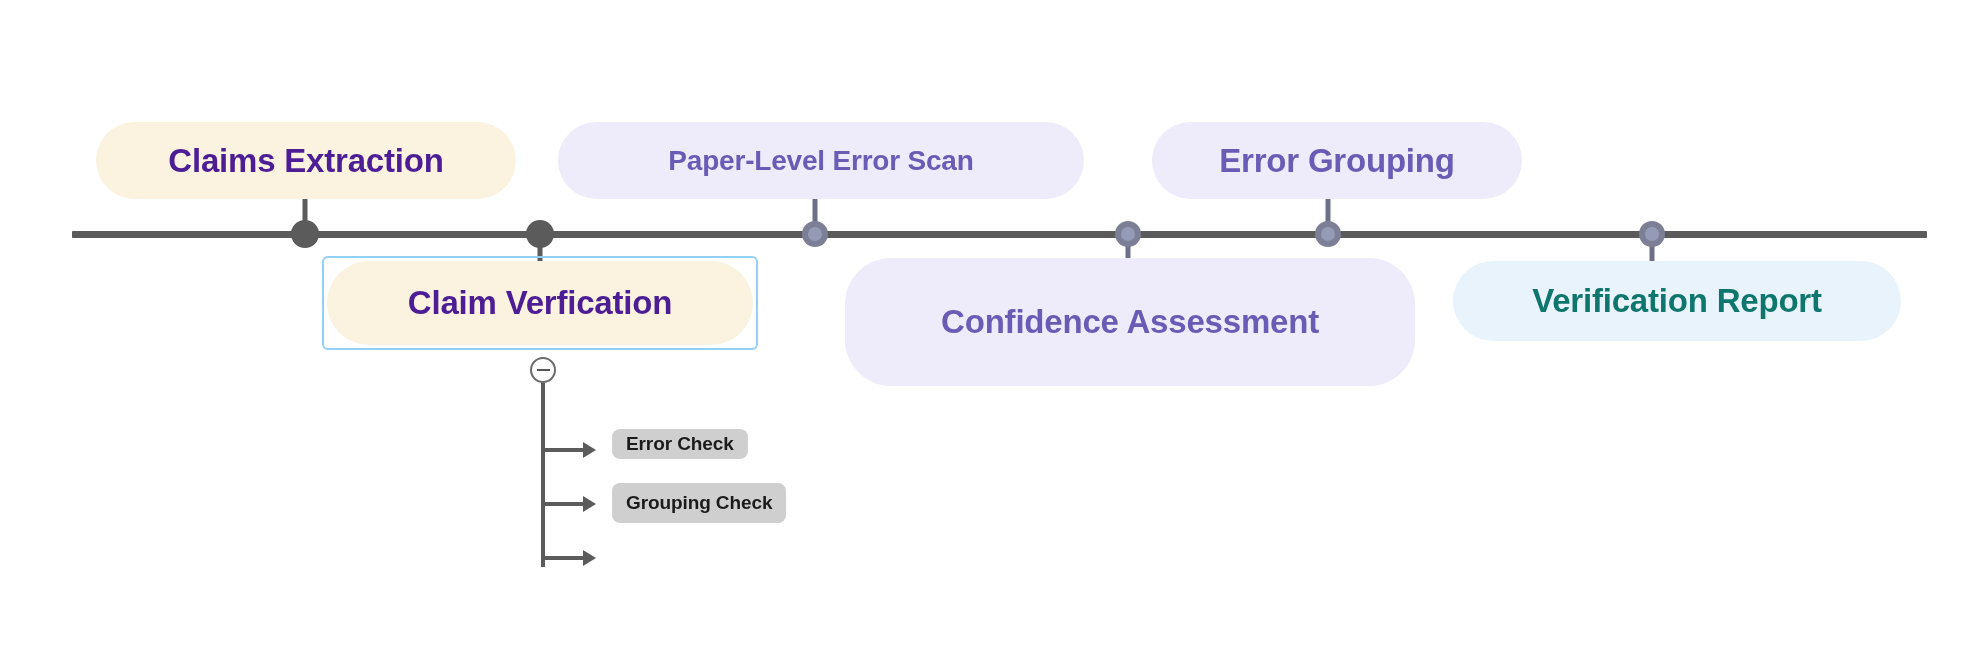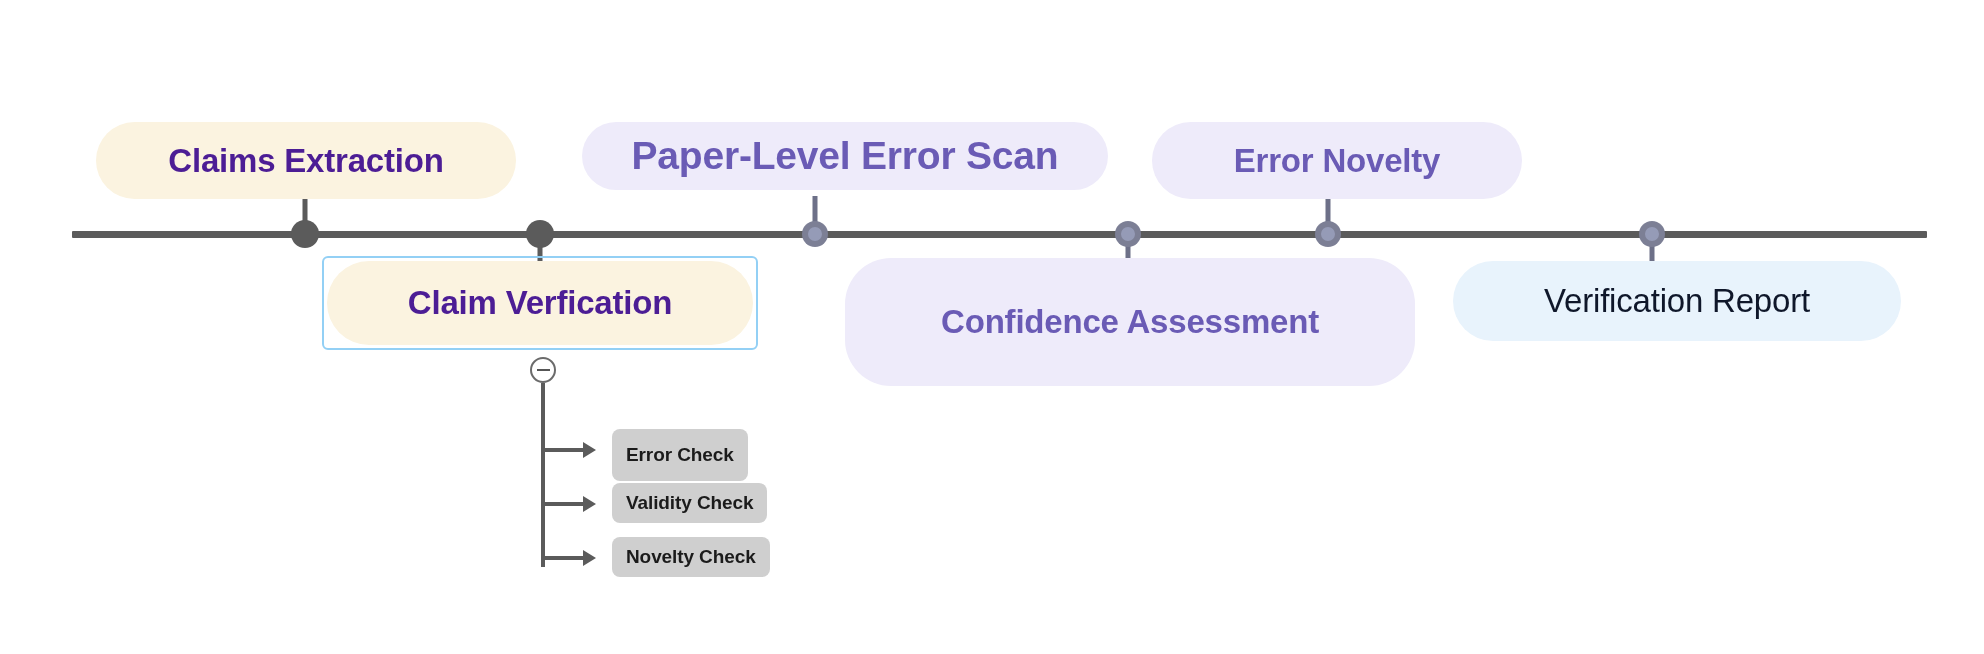--- a/index.html
+++ b/index.html
@@ -79,22 +79,22 @@
     color: #4c1d95;
     font-weight: 700;
   }
   .pill-purple {
     background: #eeebfa;
     color: #6a5bb5;
     font-weight: 700;
   }
   .pill-blue {
     background: #e8f3fc;
-    color: #0f172a;
-    font-weight: 400;
+    color: #0f766e;
+    font-weight: 700;
   }
 
   
   .selection-frame {
     position: absolute;
     box-sizing: border-box;
     border: 2px solid #93d0f5;
     border-radius: 6px;
     background: transparent;
     pointer-events: none;
@@ -187,23 +187,23 @@
   <div class="node hollow" style="left:1328px; top:234px; width:26px; height:26px;">
     <span class="node-inner"></span>
   </div>
 
   <div class="node hollow" style="left:1652px; top:234px; width:26px; height:26px;">
     <span class="node-inner"></span>
   </div>
 
   <div class="pill pill-amber" style="left:96px; top:122px; width:420px; height:77px; font-size:33px;">Claims Extraction</div>
 
-  <div class="pill pill-purple" style="left:582px; top:122px; width:526px; height:68px; font-size:39px;">Paper-Level Error Scan</div>
-
-  <div class="pill pill-purple" style="left:1152px; top:122px; width:370px; height:77px; font-size:33px;">Error Novelty</div>
+  <div class="pill pill-purple" style="left:558px; top:122px; width:526px; height:77px; font-size:28px;">Paper-Level Error Scan</div>
+
+  <div class="pill pill-purple" style="left:1152px; top:122px; width:370px; height:77px; font-size:33px;">Error Grouping</div>
 
   <div class="pill pill-amber" style="left:327px; top:261px; width:426px; height:84px; font-size:33px;">Claim Verfication</div>
 
   <div class="selection-frame" style="left:322px; top:256px; width:436px; height:94px;"></div>
 
   <div class="pill pill-purple" style="left:845px; top:258px; width:570px; height:128px; font-size:33px; flex-direction:column;">
     <span>Confidence Assessment</span>
   </div>
 
   <div class="pill pill-blue" style="left:1453px; top:261px; width:448px; height:80px; font-size:33px;">Verification Report</div>
@@ -216,19 +216,18 @@
 
   <div class="branch-arm" style="left:543px; top:448px; width:42px;"></div>
   <div class="branch-head" style="left:583px; top:450px;"></div>
 
   <div class="branch-arm" style="left:543px; top:502px; width:42px;"></div>
   <div class="branch-head" style="left:583px; top:504px;"></div>
 
   <div class="branch-arm" style="left:543px; top:556px; width:42px;"></div>
   <div class="branch-head" style="left:583px; top:558px;"></div>
 
-  <div class="chip" style="left:612px; top:429px; height:52px;">Error Check</div>
-
-  <div class="chip" style="left:612px; top:483px; height:40px;">Validity Check</div>
-
-  <div class="chip" style="left:612px; top:537px; height:40px;">Novelty Check</div>
+  <div class="chip" style="left:612px; top:429px; height:30px;">Error Check</div>
+
+  <div class="chip" style="left:612px; top:483px; height:40px;">Grouping Check</div>
+
 
 </div>
 
 </body></html>

